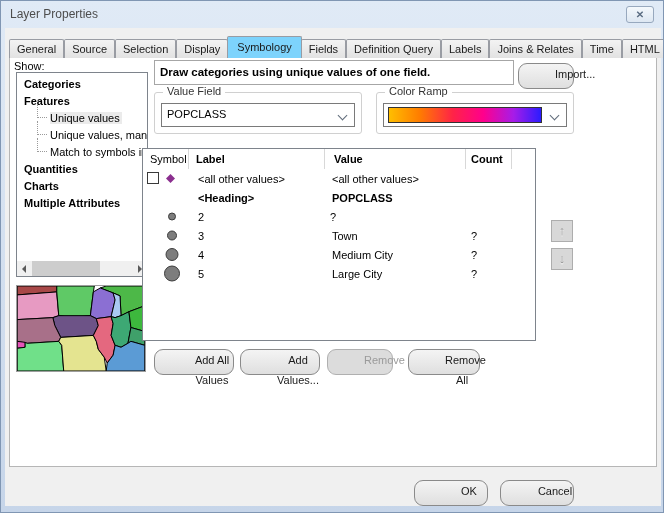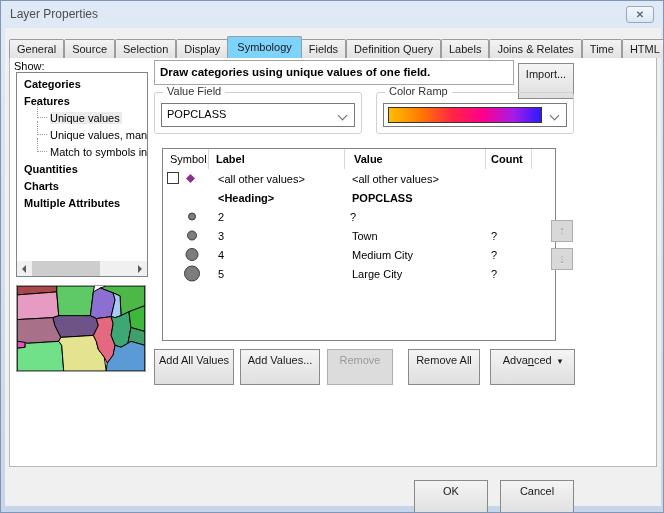--- a/index.html
+++ b/index.html
@@ -43,37 +43,37 @@
   .tri-l { position:absolute; left:5px; top:4px; width:0; height:0; border:4px solid transparent; border-right-color:#5a5a5a; border-left:none; }
   .tri-r { position:absolute; left:6px; top:4px; width:0; height:0; border:4px solid transparent; border-left-color:#5a5a5a; border-right:none; }
   .hs-track { flex:1; position:relative; }
   .hs-thumb { position:absolute; left:0; top:0; height:15px; width:68%; background:#cdcdcd; }
   .map-box { position:absolute; left:6px; top:227px; width:130px; height:87px; border:1px solid #9d9d9d; background:#fff; }
 
   
   .instruction { position:absolute; left:144px; top:2px; width:360px; height:25px; background:#fff; border:1px solid #a6a6a6;
                  font-size:11.5px; font-weight:bold; color:#000; line-height:23px; padding-left:5px; }
   .btn {
-    background:linear-gradient(#f4f4f4,#dfdfdf); border:1px solid #8a8a8a; border-radius:0;
-    font-size:11px; color:#1a1a1a; text-align:center; position:absolute; height:36px; line-height:20px; cursor:default;
+    background:linear-gradient(#f4f4f4,#dfdfdf); border:1px solid #8a8a8a; border-radius:9px;
+    font-size:11px; color:#1a1a1a; text-align:center; position:absolute; height:26px; line-height:20px; cursor:default;padding-left:36px;
   }
   .btn.disabled { background:#dcdcdc; border-color:#b0b0b0; color:#9a9a9a; }
   .import-btn { left:508px; top:5px; width:56px; }
 
   .groupbox { position:absolute; height:42px; border:1px solid #d0d0d0; border-radius:3px; }
   .gb-vf { left:144px; top:34px; width:208px; }
   .gb-cr { left:366px; top:34px; width:198px; }
   .gb-label { position:absolute; left:8px; top:-8px; background:#fff; padding:0 4px; font-size:11px; color:#333; }
   .combo { position:absolute; left:6px; top:10px; right:6px; height:24px; background:#fff; border:1px solid #7a7a7a; }
   .combo-text { position:absolute; left:5px; top:4px; font-size:11px; color:#000; }
   .chev { position:absolute; right:8px; top:8px; width:7px; height:7px; border-right:1px solid #5f6b7a; border-bottom:1px solid #5f6b7a; transform:rotate(45deg); }
   .ramp-bar { position:absolute; left:4px; top:3px; bottom:3px; right:24px; border:1px solid #333; }
 
   
-  .symtable { position:absolute; left:152px; top:90px; width:394px; height:193px; background:#fff; border:1px solid #7e848c; font-size:11px; }
+  .symtable { position:absolute; left:132px; top:90px; width:394px; height:193px; background:#fff; border:1px solid #7e848c; font-size:11px; }
   .trow { display:grid; grid-template-columns:46px 136px 141px 46px 1fr; height:19px; align-items:center; }
   .trow.header { height:20px; }
   .hcell { height:100%; line-height:20px; border-right:1px solid #d8d8d8; font-weight:bold; white-space:nowrap; overflow:hidden; }
   .hcell.plain { font-weight:normal; }
   .c-sym { padding-left:7px; } .c-val { padding-left:9px; } .c-lab { padding-left:7px; } .c-cnt { padding-left:5px; }
   .cell { white-space:nowrap; overflow:hidden; }
   .cell.bold { font-weight:bold; }
   .symcell { position:relative; height:19px; }
   .checkbox { position:absolute; left:4px; top:3px; width:12px; height:12px; background:#fff; border:1px solid #3a3a3a; }
   .updown {
@@ -291,23 +291,20 @@
         <span>↑</span>
       </div>
       <div class="updown down-btn">
         <span>↓</span>
       </div>
 
       <div class="btn" style="left:144px;top:291px;width:80px;"><span>Add All Values</span></div>
       <div class="btn" style="left:230px;top:291px;width:80px;"><span>Add Values...</span></div>
       <div class="btn disabled" style="left:317px;top:291px;width:66px;"><span>Remove</span></div>
       <div class="btn" style="left:398px;top:291px;width:72px;"><span>Remove All</span></div>
-      <div class="btn" style="left:480px;top:291px;width:85px;">
-        <span>Adva</span><span class="mn">n</span><span>ced</span><span class="adv-caret">▾</span>
-      </div>
 
     </div>
 
     <div class="btn footer-btn ok-btn"><span>OK</span></div>
     <div class="btn footer-btn cancel-btn"><span>Cancel</span></div>
 
   </div>
 </div>
 
 </body></html>

